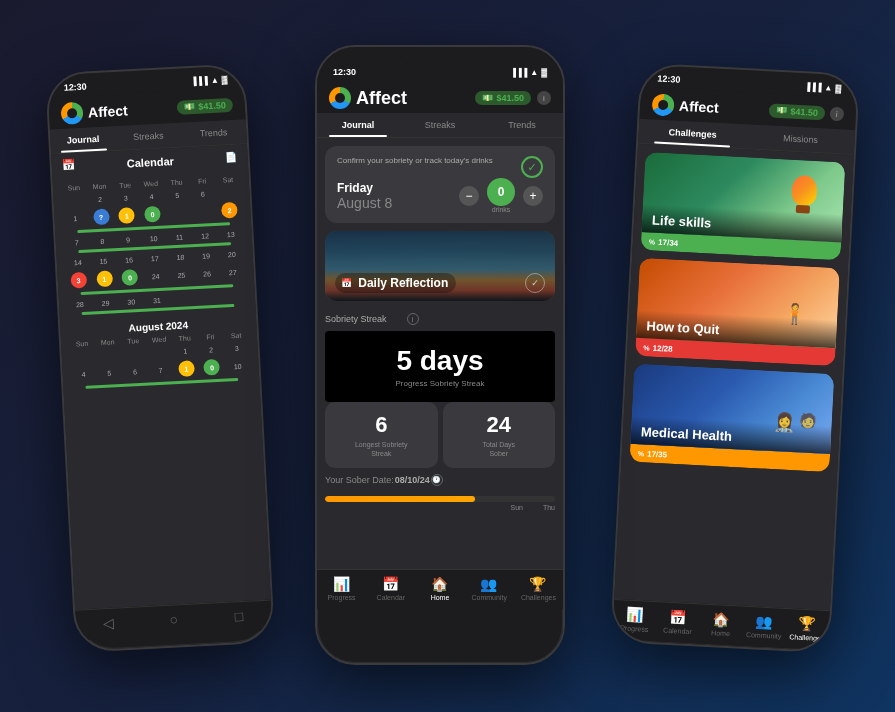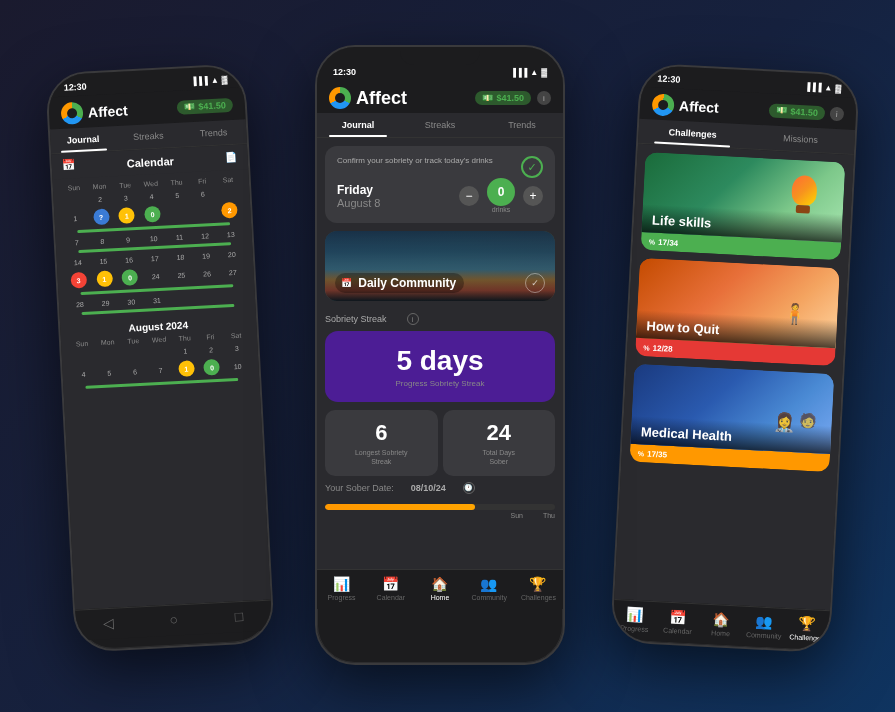--- a/index.html
+++ b/index.html
@@ -306,24 +306,23 @@
       height: 12px;
       border-radius: 50%;
       border: 1px solid #666;
       color: #888;
       font-size: 7px;
       display: flex;
       align-items: center;
       justify-content: center;
     }
     .streak-card {
-      background: #4c1d95;
-      border-radius: 13px;
+      background: #000000;
+      border-radius: 4px;
       padding: 14px 12px;
-      margin-bottom: 8px;
       text-align: center;
     }
     .streak-number {
       font-size: 28px;
       font-weight: 800;
       color: white;
     }
     .streak-sublabel {
       font-size: 8px;
       color: #888;
@@ -352,21 +351,21 @@
       font-size: 7px;
       color: #888;
       margin-top: 2px;
       line-height: 1.3;
     }
 
     
     .sober-date-row {
       display: flex;
       align-items: center;
-      gap: 17px;
+      gap: 1px;
       padding: 6px 0;
     }
     .sober-date-label {
       font-size: 9px;
       color: #888;
     }
     .sober-date-val {
       font-size: 9px;
       color: #aaa;
       font-weight: 600;
@@ -833,42 +832,42 @@
     <div class="center-content" style="height:calc(100% - 185px);overflow-y:auto;background:#2a2a2e;">
 
       <div class="confirm-card">
         <div style="display:flex;justify-content:space-between;align-items:flex-start;">
           <span class="confirm-label">Confirm your sobriety or track today's drinks</span>
           <div class="check-icon">✓</div>
         </div>
         <div class="confirm-row">
           <div>
             <div style="font-size:12px;font-weight:700;color:white;">Friday</div>
-            <div style="font-size:11px;color:#888;">August 8</div>
+            <div style="font-size:14px;color:#888;">August 8</div>
           </div>
           <div class="counter-row">
             <div class="counter-btn">−</div>
             <div>
               <div class="counter-val">0</div>
               <div class="counter-label">drinks</div>
             </div>
             <div class="counter-btn">+</div>
           </div>
         </div>
       </div>
 
       <div class="reflection-card">
         <div class="reflection-bg"></div>
 
         <div style="position:absolute;inset:0;background:linear-gradient(180deg, #1a3550 0%, #2a5a7a 30%, #4a8aaa 55%, #c4904a 70%, #d4604a 85%, #1a2a3a 100%);opacity:0.9;"></div>
         <div class="reflection-overlay"></div>
         <div class="reflection-content">
           <div style="display:flex;align-items:center;gap:6px;background:rgba(0,0,0,0.3);border-radius:20px;padding:3px 8px 3px 6px;">
             <span style="font-size:9px;color:#aaa;">📅</span>
-            <span class="reflection-title">Daily Community</span>
+            <span class="reflection-title">Daily Reflection</span>
           </div>
           <div class="reflection-icon">✓</div>
         </div>
       </div>
 
       <div class="streak-header">
         <span class="streak-label">Sobriety Streak</span>
         <div class="info-small">i</div>
       </div>
 

